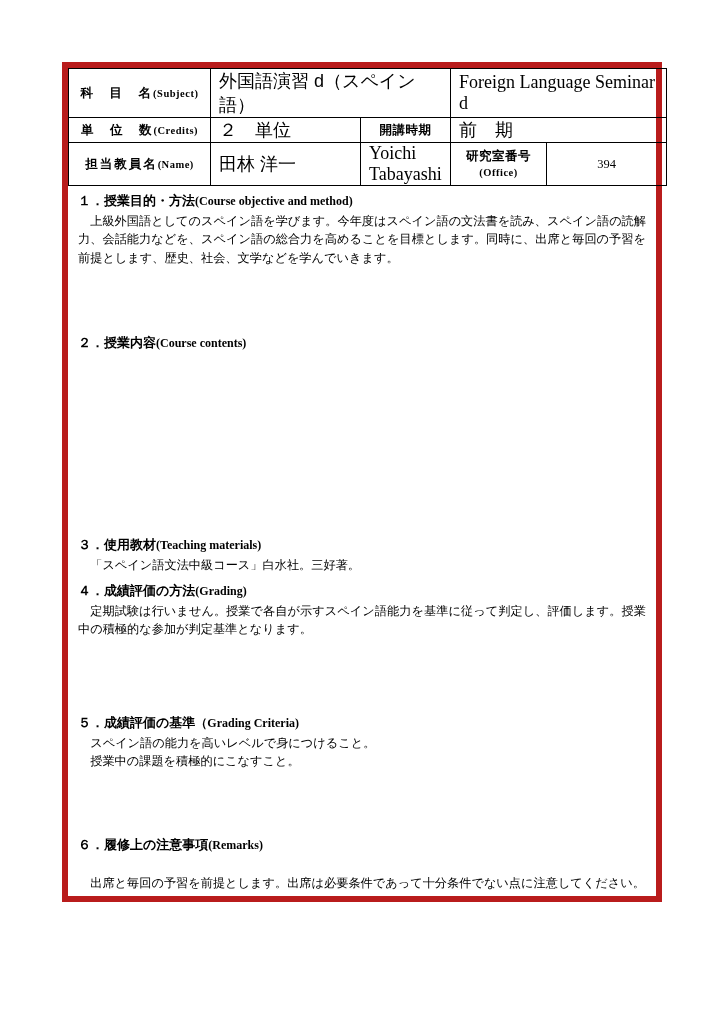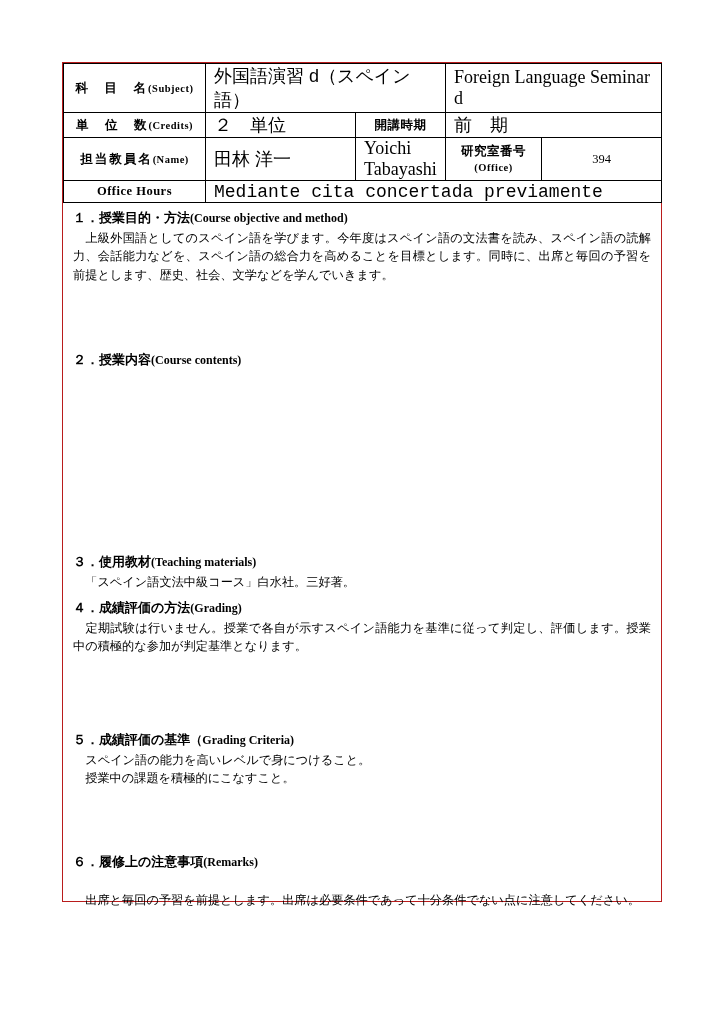--- a/index.html
+++ b/index.html
@@ -19,21 +19,21 @@
     width: 725px;
     height: 1024px;
     box-sizing: border-box;
   }
   .sheet {
     position: absolute;
     left: 62px;
     top: 62px;
     width: 600px;
     height: 840px;
-    border: 1px solid #b91c1c;
+    border: 6px solid #b91c1c;
     box-sizing: border-box;
   }
 
   
   .hdr {
     width: 100%;
     border-collapse: collapse;
     table-layout: fixed;
   }
   .hdr td {
@@ -139,24 +139,20 @@
           <span class="jp sp-wide">担当教員名</span><span class="en">(Name)</span>
         </td>
         <td class="val jp">田林 洋一</td>
         <td class="val">Yoichi  Tabayashi</td>
         <td class="lbl">
           <span class="jp">研究室番号</span><span class="en">(Office)</span>
         </td>
         <td class="center">394</td>
       </tr>
 
-      <tr>
-        <td class="lbl en">Office  Hours</td>
-        <td class="val mono" colspan="4">Mediante cita concertada previamente</td>
-      </tr>
     </tbody>
       </table>
 
     <div class="body">
 
       <div class="section s1">
         <div class="sec-title"><span>１．</span><span>授業目的・方法</span><span class="lat">(Course objective and method)</span></div>
         <div class="sec-body">　上級外国語としてのスペイン語を学びます。今年度はスペイン語の文法書を読み、スペイン語の読解力、会話能力などを、スペイン語の総合力を高めることを目標とします。同時に、出席と毎回の予習を前提とします、歴史、社会、文学などを学んでいきます。</div>
       </div>
 

